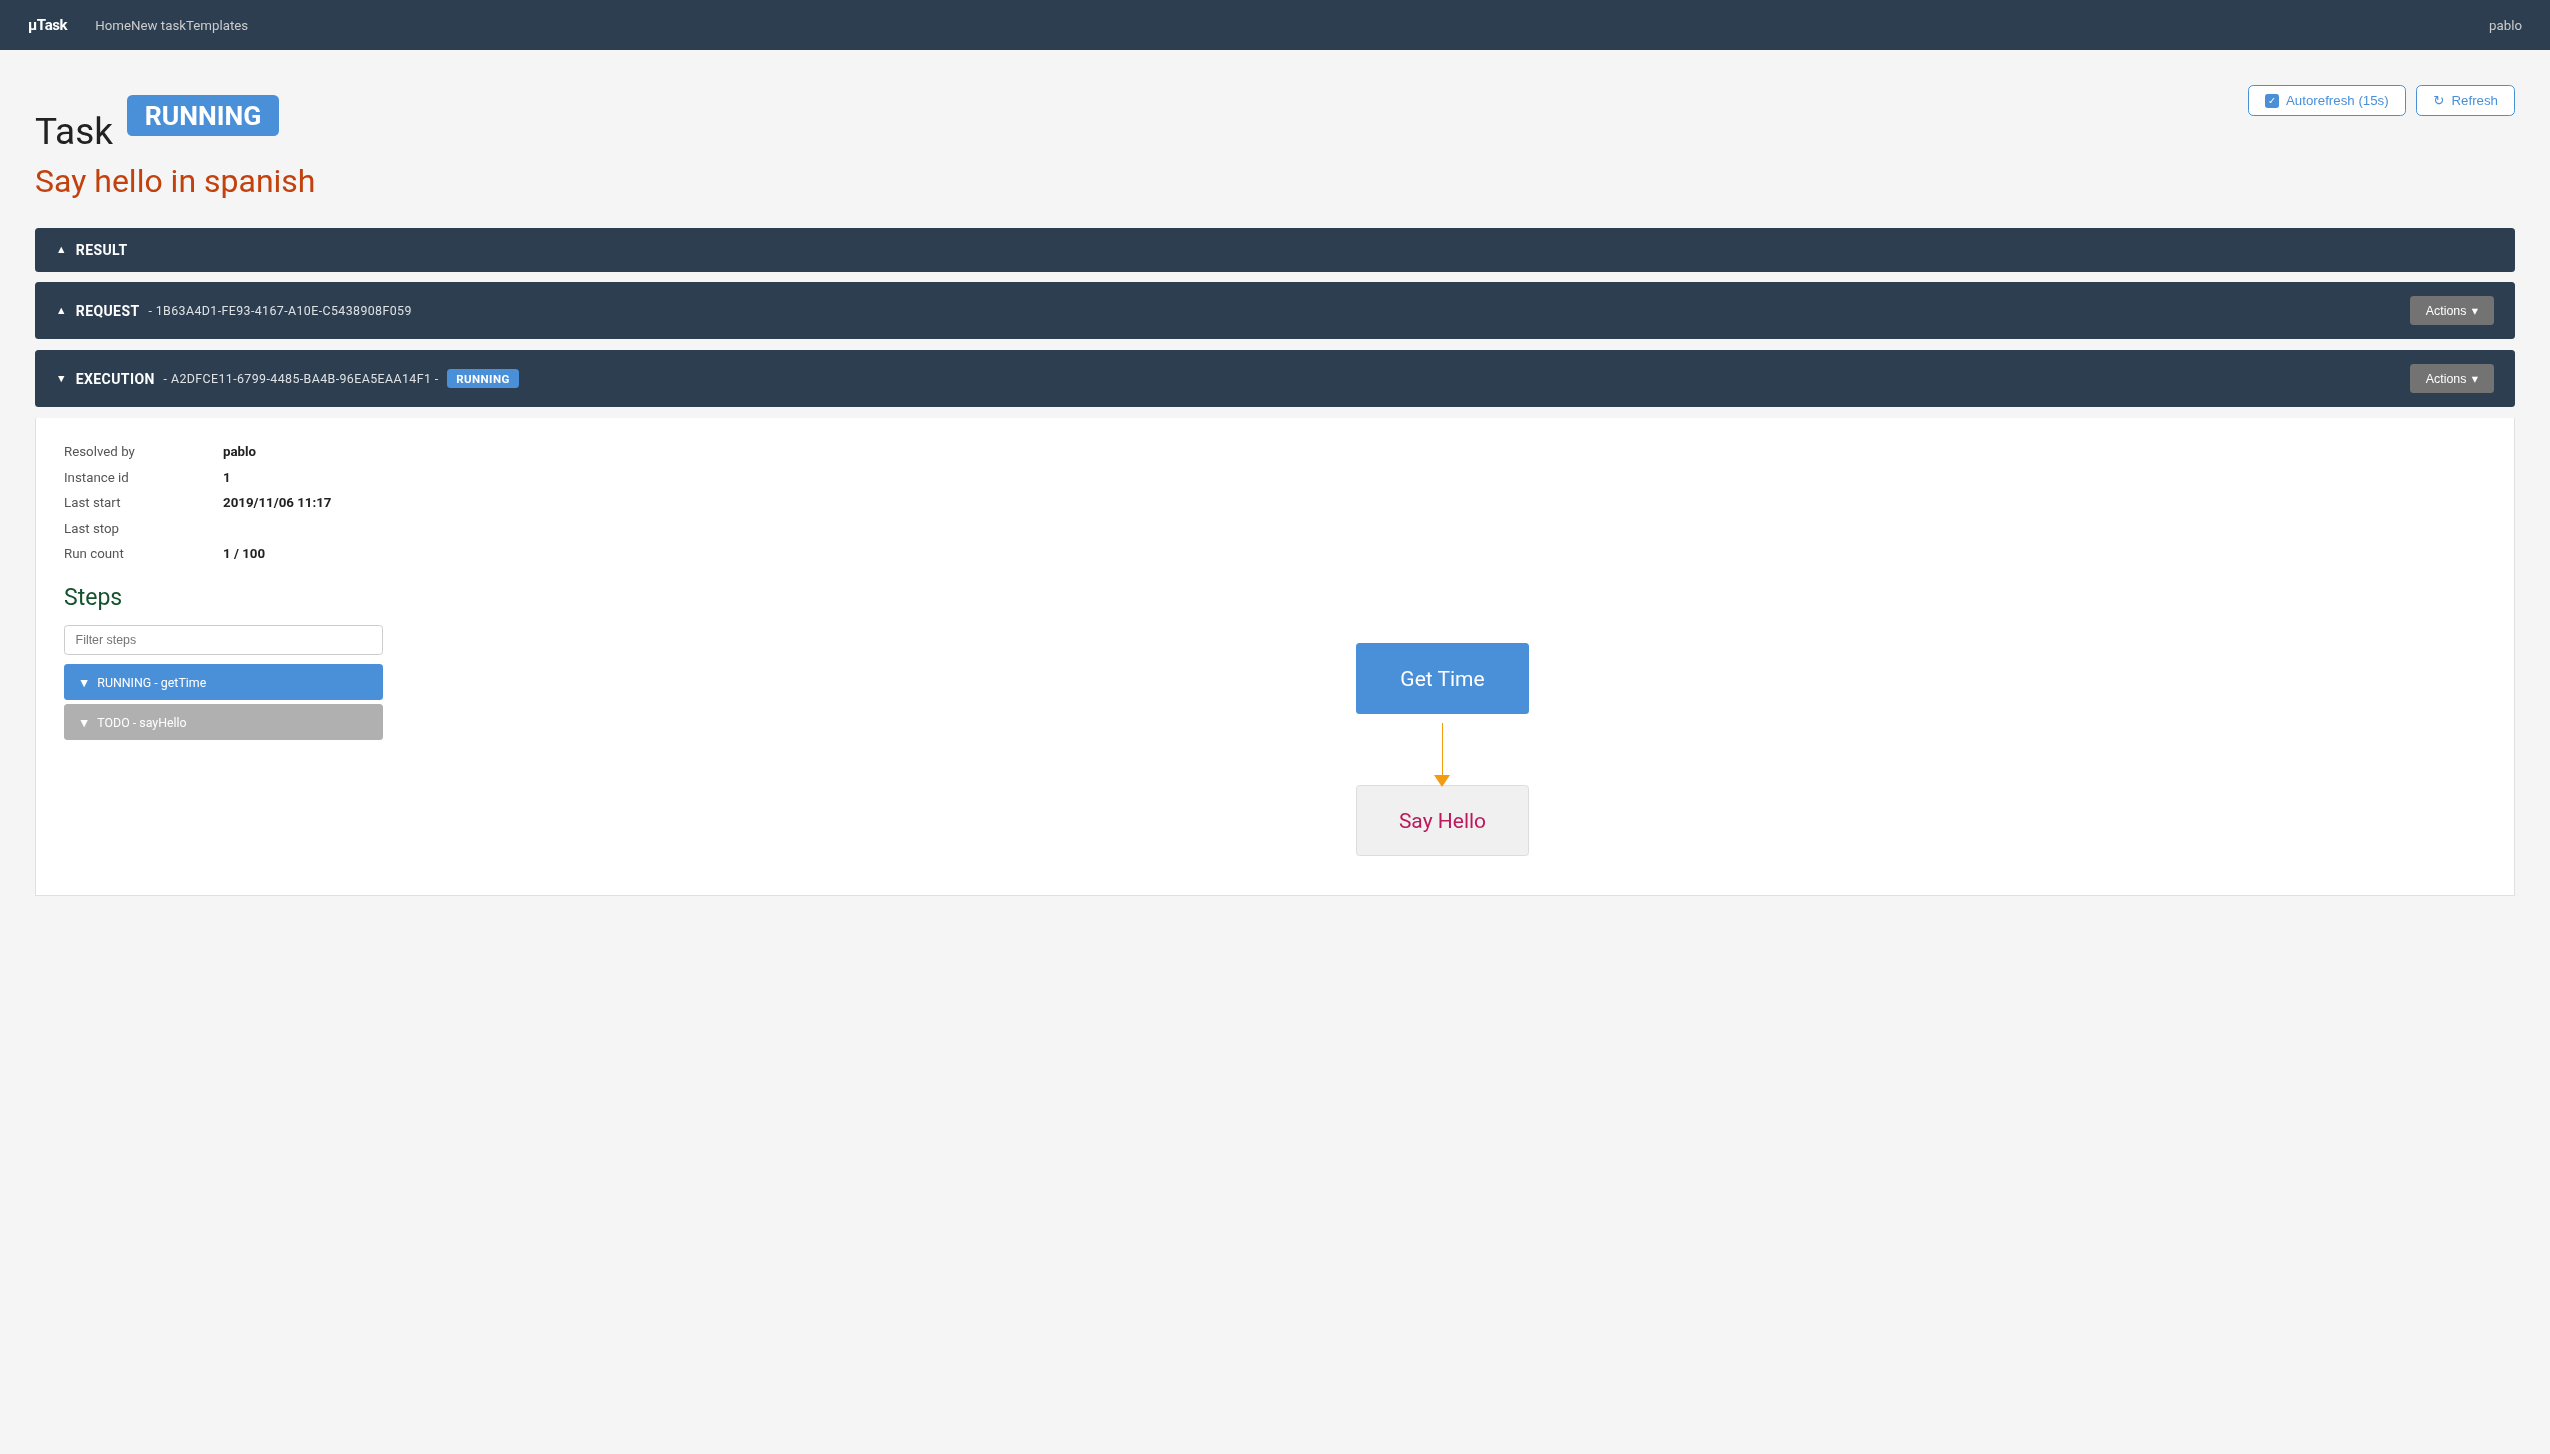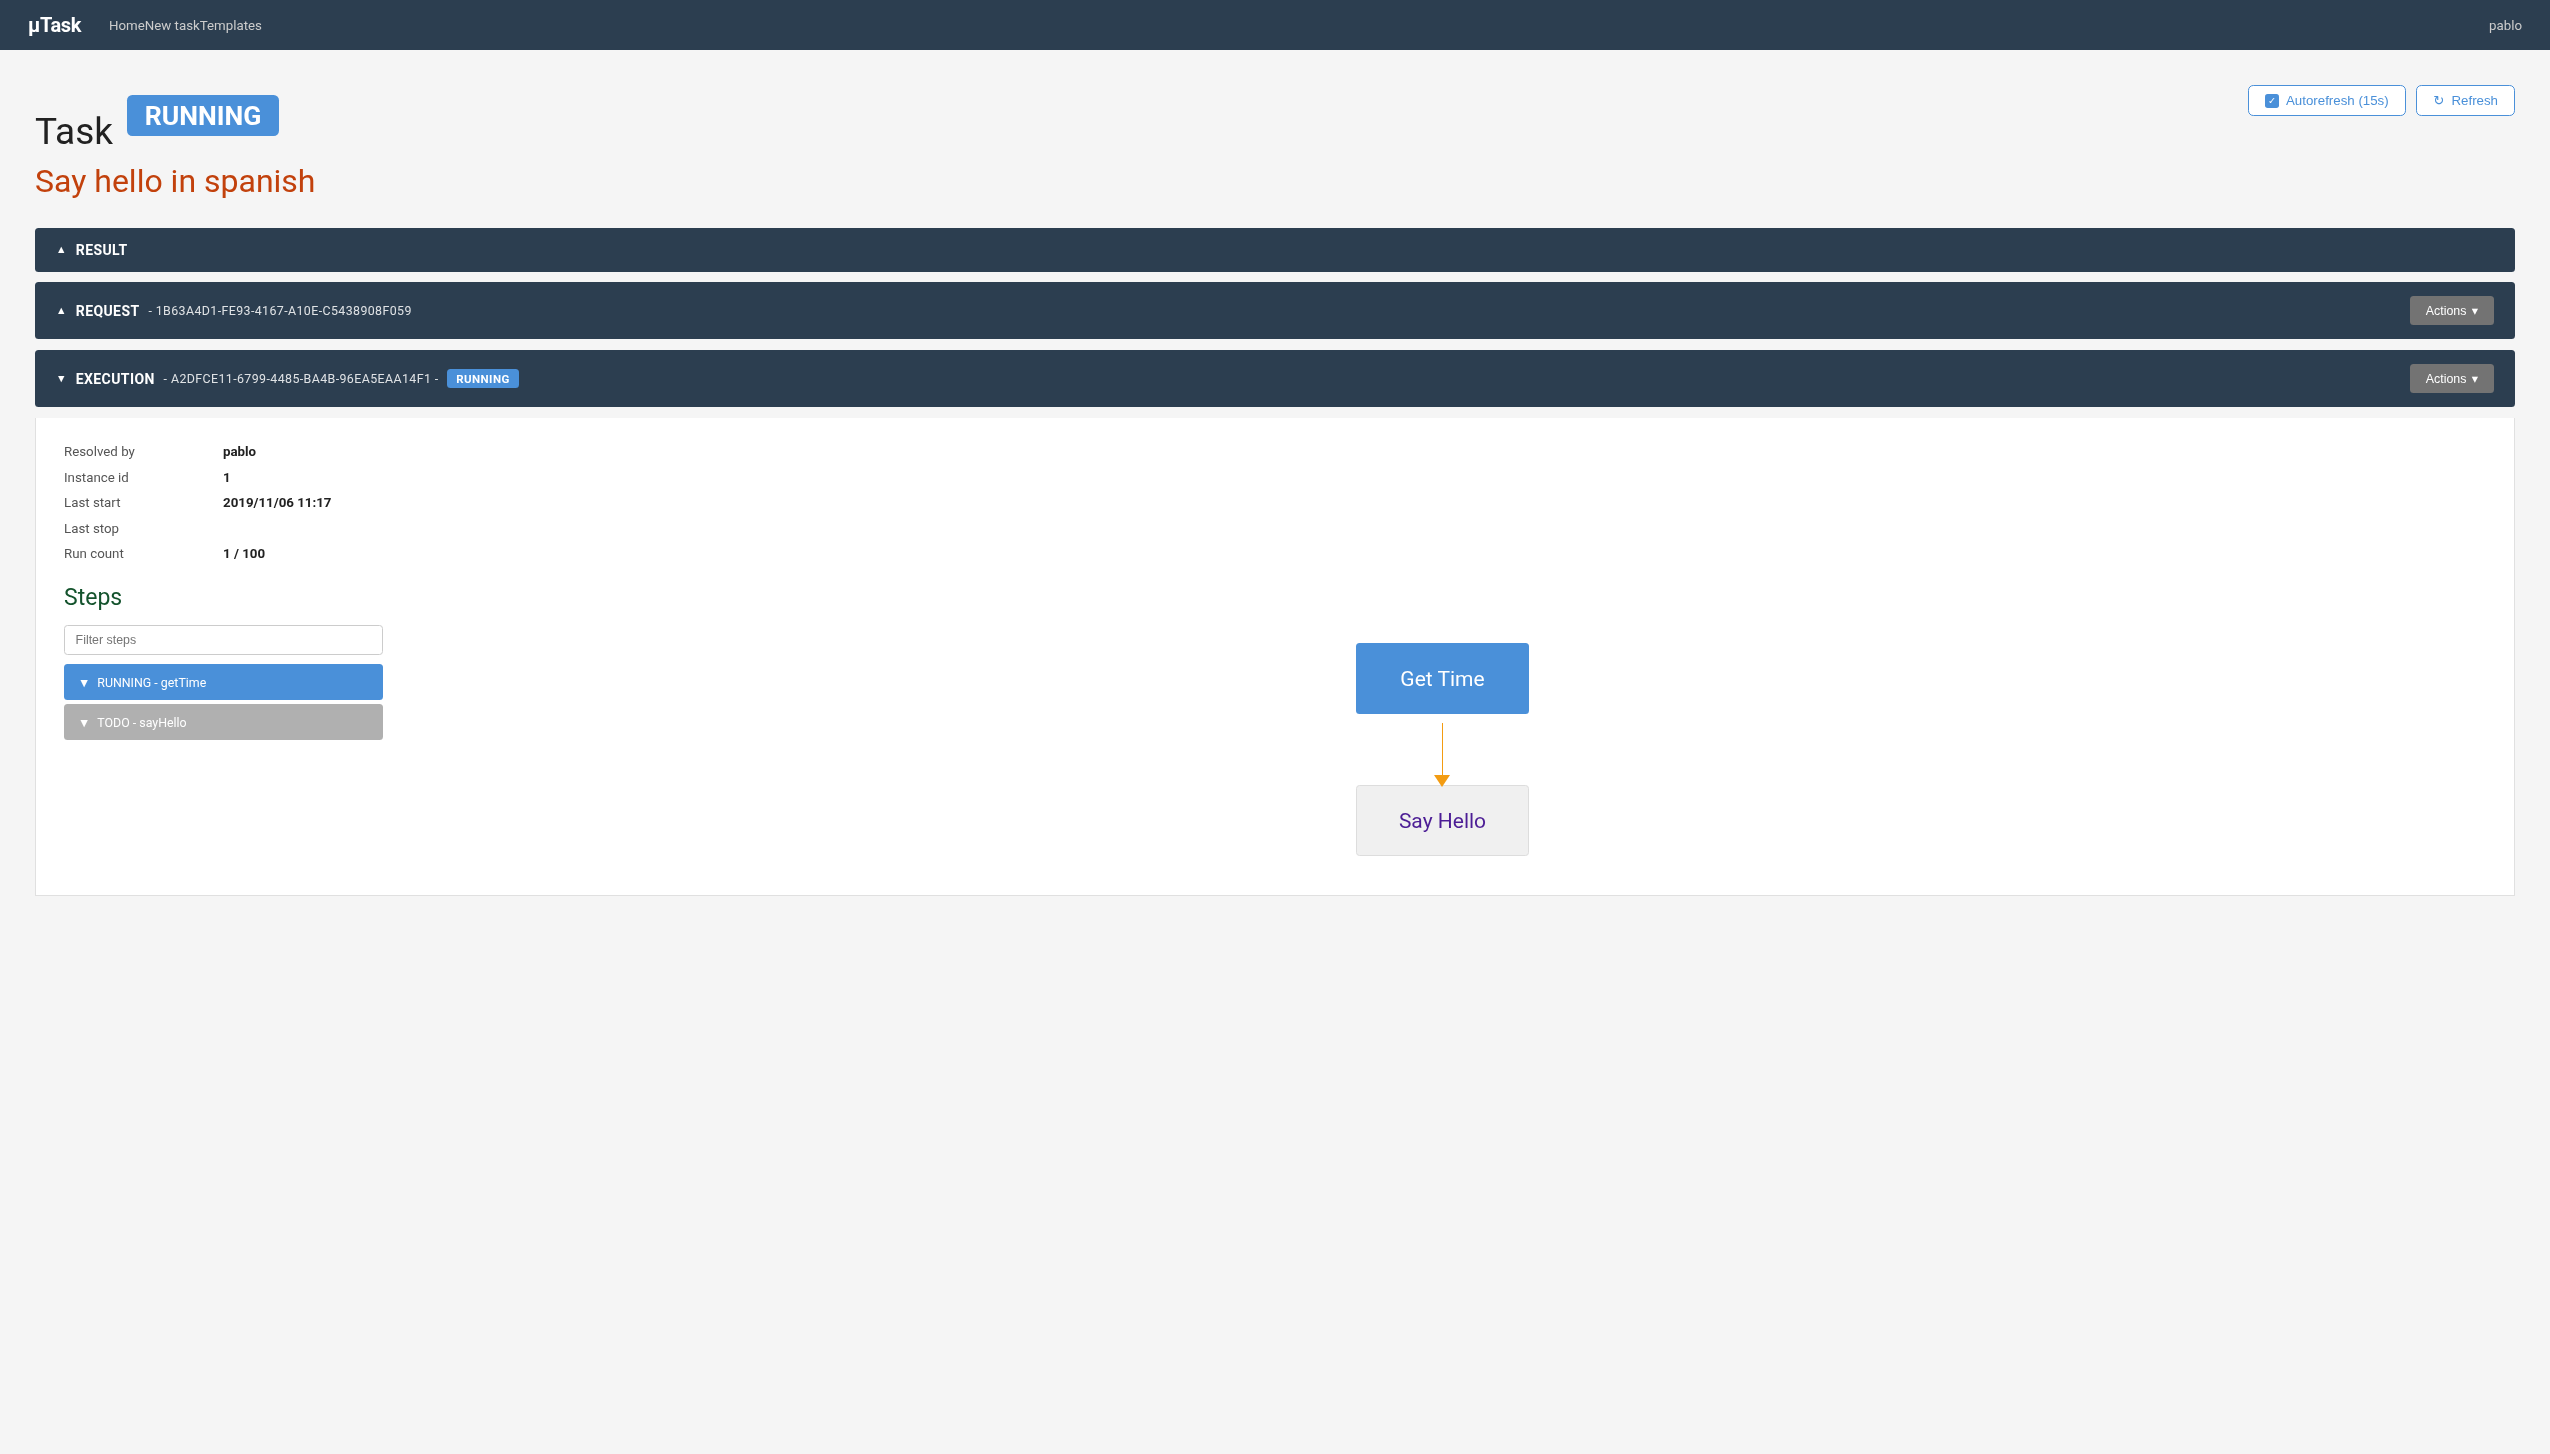--- a/index.html
+++ b/index.html
@@ -8,21 +8,21 @@
     
     .navbar {
       background: #2c3e50;
       color: #fff;
       display: flex;
       align-items: center;
       padding: 0 28px;
       height: 50px;
     }
     .navbar-brand {
-      font-size: 20px;
+      font-size: 15px;
       font-weight: bold;
       color: #fff;
       margin-right: 28px;
       letter-spacing: -0.4px;
     }
     .navbar-nav {
       display: flex;
       flex: 1;
     }
     .navbar-nav a {
@@ -251,21 +251,21 @@
       font-weight: 400;
       border-radius: 3.5px;
       cursor: pointer;
     }
     .flow-node-running {
       background: #4a90d9;
       color: #fff;
     }
     .flow-node-todo {
       background: #f0f0f0;
-      color: #4c1d95;
+      color: #be185d;
       border: 0.9px solid #ddd;
     }
     .flow-arrow {
       width: 1.8px;
       height: 53px;
       background: #f39c12;
       position: relative;
       margin: 0 auto;
     }
     .flow-arrow::after {

